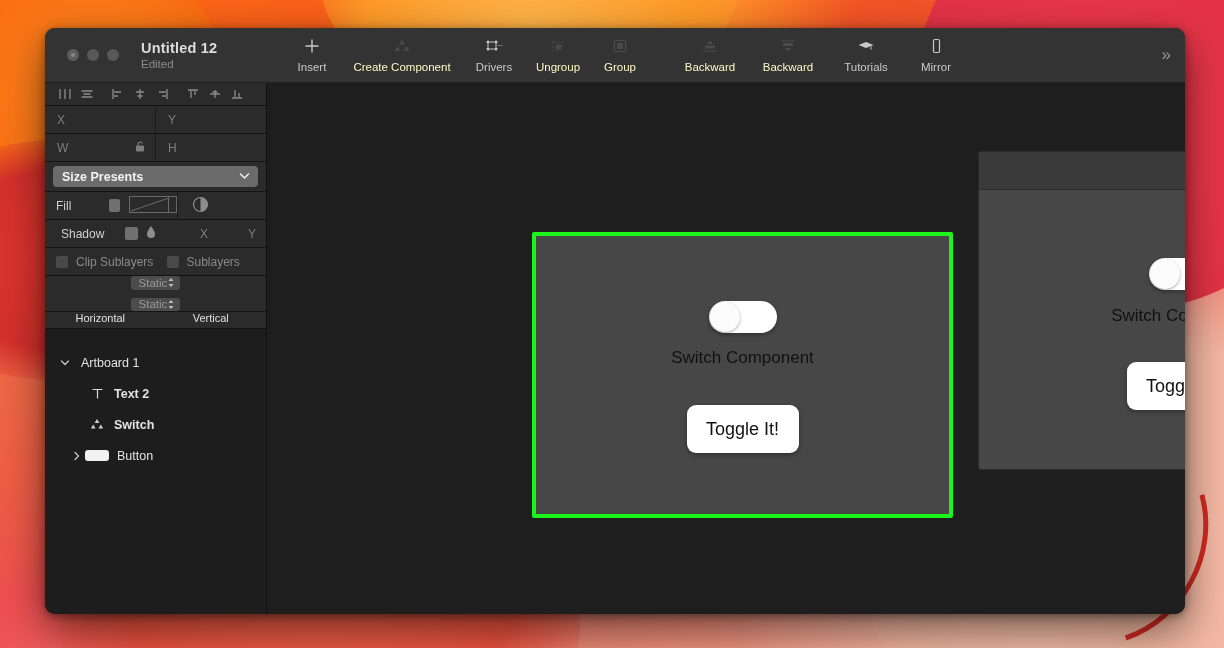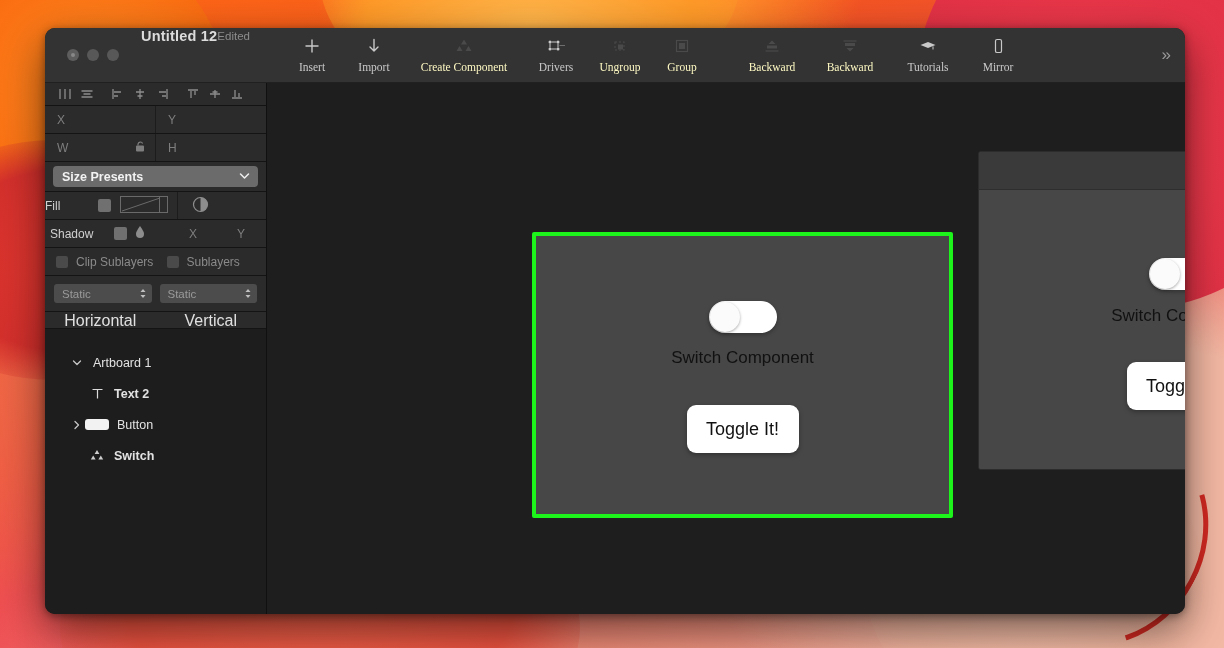--- a/index.html
+++ b/index.html
@@ -91,34 +91,33 @@
     padding-left: 22px;
   }
   .dot { width: 12px; height: 12px; border-radius: 50%; background: #585858; }
   .dot.first { background: #5e5e5e; position: relative; }
   .dot.first::after {
     content:""; position:absolute; left:4px; top:4px;
     width:4px;height:4px;border-radius:50%;background:#888;
   }
   .doc-title {
     padding-left: 22px;
-    display: flex; flex-direction: row; 
+    display: flex; flex-direction: column; justify-content: center;
     min-width: 150px;
   }
   .doc-title .name { color: #dcdcdc; font-size: 14.5px; font-weight: bold; letter-spacing: .2px; }
   .doc-title .sub { color: #8c8c8c; font-size: 11.5px; margin-top: 2px; }
 
   .tools { display: flex; align-items: stretch; margin-left: 12px; }
   .tool {
     width: 78px;
     display: flex; flex-direction: column;
     align-items: center; justify-content: center;
     gap: 7px; 
     color: #c9c9c9;
-    font-family: Liberation Serif, serif;
   }
   .tool .t-label { font-size: 11.5px; white-space: nowrap; }
   .tool .t-icon { height: 17px; display:flex; align-items:center; justify-content:center; }
   .tool.disabled { color: #fef9c3; }
   .tool.disabled svg { opacity: .55; }
   .tool.w-wide { width: 118px; }
   .tool.w-narrow { width: 62px; }
   .tool.w-mid { width: 66px; }
   .chevrons {
     position: absolute; right: 16px; top: 0; bottom: 0;
@@ -184,77 +183,78 @@
   .style-row {
     height: 28px;
     border-bottom: 1px solid #141414;
     background: #2b2b2b;
     display: flex; align-items: center;
     color: #d0d0d0; font-size: 12px;
   }
   .style-left {
     width: 133px; height: 100%;
     display: flex; align-items: center; gap: 9px;
-    padding-left: 0;
+    padding-left: 11px;
     border-right: 1px solid #1c1c1c;
   }
   .style-right {
     flex: 1 1 auto; height: 100%;
     display: flex; align-items: center; gap: 22px;
     padding-left: 14px;
   }
   .style-row .lbl { width: 44px; flex: 0 0 auto; }
   .swatch { width: 13px; height: 13px; background: #707070; border-radius: 2px; }
 
   .shadow-row {
     height: 28px; border-bottom: 1px solid #141414;
     background: #2b2b2b;
     display: flex; align-items: center; gap: 10px;
-    padding-left: 5px;
+    padding-left: 16px;
     color: #d0d0d0; font-size: 12px;
   }
   .shadow-row .xy { color: #7e7e7e; }
 
   .checks-row {
     height: 28px; border-bottom: 1px solid #141414;
     background: #2b2b2b;
     display: flex; align-items: center;
     color: #8a8a8a; font-size: 12px;
   }
   .check-cell { flex: 1 1 0; display: flex; align-items: center; gap: 8px; padding-left: 11px; }
   .cbox { width: 12px; height: 12px; background: #4a4a4a; border-radius: 2px; }
 
   .static-row {
     height: 36px; background: #2b2b2b;
     display: flex; align-items: center; gap: 8px;
     padding: 0 9px;
     border-bottom: 1px solid #141414;
+    flex-direction: column;
   }
   .static-sel {
     flex: 1 1 0; height: 19px;
     background: #4c4c4c; border-radius: 3px;
     display: flex; align-items: center; justify-content: space-between;
     padding: 0 5px 0 8px;
     color: #9a9a9a; font-size: 11.5px;
   }
   .stepper { display: flex; flex-direction: column; line-height: 5px; color: #c0c0c0; font-size: 8px; }
   .axis-row {
     height: 17px; background: #2b2b2b;
     display: flex; align-items: flex-start;
-    color: #e0e0e0; font-size: 16px;
+    color: #e0e0e0; font-size: 11px;
     border-bottom: 1px solid #141414;
   }
   .axis-cell { flex: 1 1 0; text-align: center; }
 
   #layers { flex: 1 1 auto; padding-top: 18px; overflow: hidden; }
   .layer-row {
     height: 31px;
     display: flex; align-items: center;
     color: #e2e2e2; font-size: 12.5px;
-    padding-left: 24px;
+    padding-left: 12px;
   }
   .layer-row .disc { width: 16px; flex: 0 0 16px; display:flex; align-items:center; justify-content:center; color:#c6c6c6; font-size:10px; }
   .layer-row .l-icon { width: 24px; flex: 0 0 24px; display:flex; align-items:center; justify-content:center; }
   .layer-row.indent-1 { padding-left: 40px; font-weight: bold; }
   .layer-row.indent-btn { padding-left: 24px; }
   .btn-thumb { width: 24px; height: 11px; background: #f2f2f2; border-radius: 3px; }
 
   
   #canvas {
     flex: 1 1 auto; position: relative; background: #1e1e1e;
@@ -357,28 +357,20 @@
 
       <div class="tool w-narrow">
         <span class="t-icon">
           <svg width="16" height="16" viewBox="0 0 16 16">
               <path d="M8 1.5v13M1.5 8h13" stroke="#c9c9c9" stroke-width="1.4" fill="none"></path>
             </svg>
         </span>
         <span class="t-label">Insert</span>
       </div>
 
-      <div class="tool w-narrow">
-        <span class="t-icon">
-          <svg width="16" height="16" viewBox="0 0 16 16">
-              <path d="M8 1.5v11M4 9l4 4 4-4" stroke="#c9c9c9" stroke-width="1.4" fill="none" stroke-linecap="round" stroke-linejoin="round"></path>
-            </svg>
-        </span>
-        <span class="t-label">Import</span>
-      </div>
 
       <div class="tool w-wide disabled">
         <span class="t-icon">
           <svg width="20" height="16" viewBox="0 0 20 16">
             <path d="M10 1.5 L13 6.5 L7 6.5 Z" fill="#5d5d5d"></path>
             <path d="M5.5 8 L8.5 13 L2.5 13 Z" fill="#5d5d5d"></path>
             <path d="M14.5 8 L17.5 13 L11.5 13 Z" fill="#5d5d5d"></path>
           </svg>
         </span>
         <span class="t-label">Create Component</span>
@@ -646,41 +638,41 @@
 
         <div class="layer-row indent-1">
           <span class="l-icon">
             <svg width="13" height="13" viewBox="0 0 13 13">
                 <path d="M1.5 2.5h10M6.5 2.5v9" stroke="#dcdcdc" stroke-width="1.2" fill="none"></path>
               </svg>
           </span>
           <span style="margin-left:5px">Text 2</span>
         </div>
 
-        <div class="layer-row indent-btn">
-          <span class="disc">
-            <svg width="8" height="10" viewBox="0 0 8 10">
-                <path d="M2 1.5 L5.5 5 L2 8.5" stroke="#c6c6c6" stroke-width="1.3" fill="none" stroke-linecap="round" stroke-linejoin="round"></path>
-              </svg>
-          </span>
-          <span class="l-icon">
-            <span class="btn-thumb"></span>
-          </span>
-          <span style="margin-left:8px">Button</span>
-        </div>
-
         <div class="layer-row indent-1">
           <span class="l-icon">
             <svg width="16" height="13" viewBox="0 0 16 13">
               <path d="M8 1 L10.4 5 L5.6 5 Z" fill="#cfcfcf"></path>
               <path d="M4.2 6.5 L6.6 10.5 L1.8 10.5 Z" fill="#cfcfcf"></path>
               <path d="M11.8 6.5 L14.2 10.5 L9.4 10.5 Z" fill="#cfcfcf"></path>
             </svg>
           </span>
           <span style="margin-left:5px">Switch</span>
+        </div>
+
+        <div class="layer-row indent-btn">
+          <span class="disc">
+            <svg width="8" height="10" viewBox="0 0 8 10">
+                <path d="M2 1.5 L5.5 5 L2 8.5" stroke="#c6c6c6" stroke-width="1.3" fill="none" stroke-linecap="round" stroke-linejoin="round"></path>
+              </svg>
+          </span>
+          <span class="l-icon">
+            <span class="btn-thumb"></span>
+          </span>
+          <span style="margin-left:8px">Button</span>
         </div>
 
       </div>
     </div>
 
     <div id="canvas">
 
       <div id="artboard-wrap">
         <div id="artboard-sel"></div>
         <div id="artboard">

